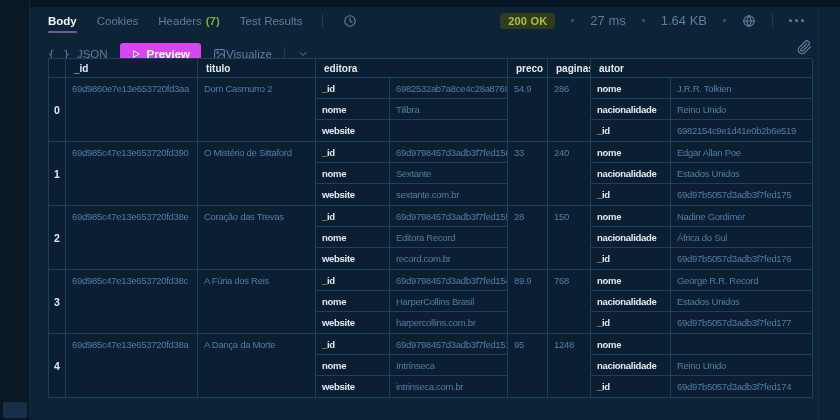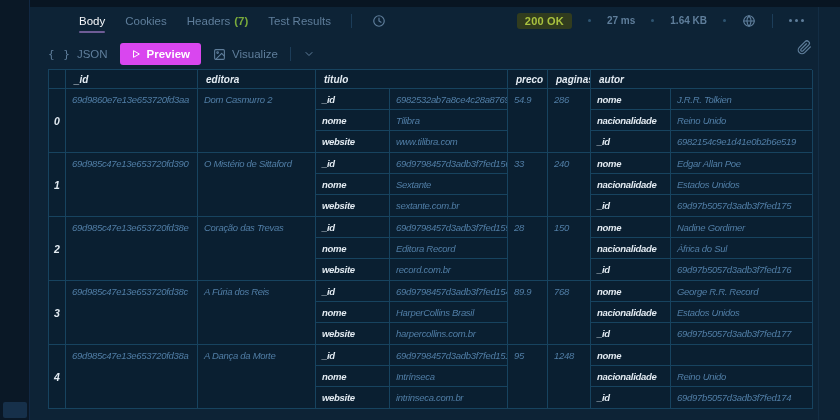--- a/index.html
+++ b/index.html
@@ -13,47 +13,47 @@
               border-right: 1px solid #112843; z-index: 7; }
   .sidebar-thumb { position: absolute; left: 3px; bottom: 2px; width: 24px; height: 16px;
                    background: #16304a; border-radius: 2px; }
   .right-div { position: absolute; left: 818px; top: 7px; bottom: 0; width: 1px; background: #132d44; z-index: 1; }
 
   .panel { position: absolute; left: 30px; top: 7px; width: 810px; height: 413px; }
 
   
   .tabs-row { display: flex; align-items: center; height: 27px; padding-left: 18px; gap: 20px; }
   .tab { font-size: 11.5px; color: var(--mut); cursor: default; position: relative; display: flex; gap: 4px; }
-  .tab.active { color: #f5f7fa; font-weight: 400; margin-left: 31px; }
+  .tab.active { color: #f5f7fa; font-weight: 700; }
   .tab.active::after { content: ""; position: absolute; left: 0; right: 0; bottom: -6px; height: 2px;
                        background: #6e5c96; border-radius: 1px; }
   .tab .badge { color: #79aa3c; font-weight: 700; }
   .vdiv { width: 1px; height: 14px; background: #1c3d59; }
   .iconbtn { display: flex; align-items: center; justify-content: center; }
   .status-cluster { margin-left: auto; margin-right: 36px; display: flex; align-items: center; gap: 16px; }
   .status-badge { background: #313c1e; color: #a9c23f; font-weight: 700; font-size: 11px;
                   padding: 2px 8px; border-radius: 3px; letter-spacing: .2px; }
   .sep-dot { width: 3px; height: 3px; border-radius: 50%; background: #2e5471; }
-  .meta { color: var(--mut); font-size: 10px; font-weight: bold; }
+  .meta { color: var(--mut); font-size: 13px; }
   .more-dots { display: flex; gap: 3px; align-items: center; }
   .more-dots i { width: 3px; height: 3px; border-radius: 50%; background: var(--mut); }
 
   
   .view-row { margin-top: 7px; height: 26px; display: flex; align-items: center; padding-left: 18px; gap: 12px; }
   .json-btn { display: flex; align-items: center; gap: 6px; color: var(--mut); font-size: 11.5px; }
   .braces { font-family: "DejaVu Sans Mono", monospace; font-size: 11px; letter-spacing: 1px; }
   .preview-btn { background: #d946ef; color: #ffffff; border-radius: 3px; height: 22px;
                  display: flex; align-items: center; gap: 6px; padding: 0 11px;
                  font-size: 11.5px; font-weight: 700; }
-  .visualize-btn { display: flex; align-items: center; gap: 6px; color: var(--mut); font-size: 11.5px; }
+  .visualize-btn { display: flex; align-items: center; color: var(--mut); font-size: 11.5px; }
   .paperclip { position: absolute; right: 28px; top: 33px; }
 
   
-  .table { position: absolute; left: 18px; top: 62px; width: 764px;
-           border-left: 1px solid var(--b); border-top: 1px solid var(--b); background: #0a1f31; font-style: italic; }
+  .table { position: absolute; left: 18px; top: 51px; width: 764px;
+           border-left: 1px solid var(--b); border-top: 1px solid var(--b); background: #0a1f31; }
   .thead, .trow { display: grid; grid-template-columns: 17px 132px 118px 192px 40px 43px 222px; }
   .thead { height: 19px; }
   .th { border-right: 1px solid var(--b); border-bottom: 1px solid var(--b); color: var(--key);
         font-weight: 700; font-size: 10px; display: flex; align-items: center; padding: 0 8px;
         overflow: hidden; white-space: nowrap; }
   .trow { height: 64px; }
   .c { border-right: 1px solid var(--b); border-bottom: 1px solid var(--b); font-size: 9.5px;
        letter-spacing: -0.3px; color: var(--val); padding: 5px 6px; overflow: hidden; white-space: nowrap; }
   .c.idx { display: flex; align-items: center; justify-content: center; color: var(--key);
            font-weight: 700; font-size: 10.5px; padding: 0; letter-spacing: 0; }
@@ -160,43 +160,42 @@
     <span class="paperclip iconbtn">
       <svg width="15" height="15" viewBox="0 0 24 24" fill="none" stroke="#5f7e9b" stroke-width="2" stroke-linecap="round" stroke-linejoin="round">
           <path d="M21.44 11.05l-9.19 9.19a6 6 0 0 1-8.49-8.49l9.19-9.19a4 4 0 0 1 5.66 5.66l-9.2 9.19a2 2 0 0 1-2.83-2.83l8.49-8.48"></path>
         </svg>
     </span>
 
     <div class="table">
       <div class="thead">
         <div class="th"></div>
         <div class="th">_id</div>
+        <div class="th">titulo</div>
         <div class="th">editora</div>
-        <div class="th">titulo</div>
         <div class="th">preco</div>
         <div class="th">paginas</div>
         <div class="th">autor</div>
       </div>
 
       <div class="trow">
         <div class="c idx">0</div>
         <div class="c">69d9860e7e13e653720fd3aa</div>
         <div class="c">Dom Casmurro 2</div>
         <div class="c nested">
           <div class="sub ed">
               <div class="k">_id</div>
               <div class="v">6982532ab7a8ce4c28a8769f</div>
             </div>
           <div class="sub ed">
               <div class="k">nome</div>
               <div class="v">Tilibra</div>
             </div>
           <div class="sub ed">
               <div class="k">website</div>
-              <div class="v">www.tilibra.com</div>
             </div>
         </div>
         <div class="c">54.9</div>
         <div class="c">286</div>
         <div class="c nested">
           <div class="sub au">
               <div class="k">nome</div>
               <div class="v">J.R.R. Tolkien</div>
             </div>
           <div class="sub au">

